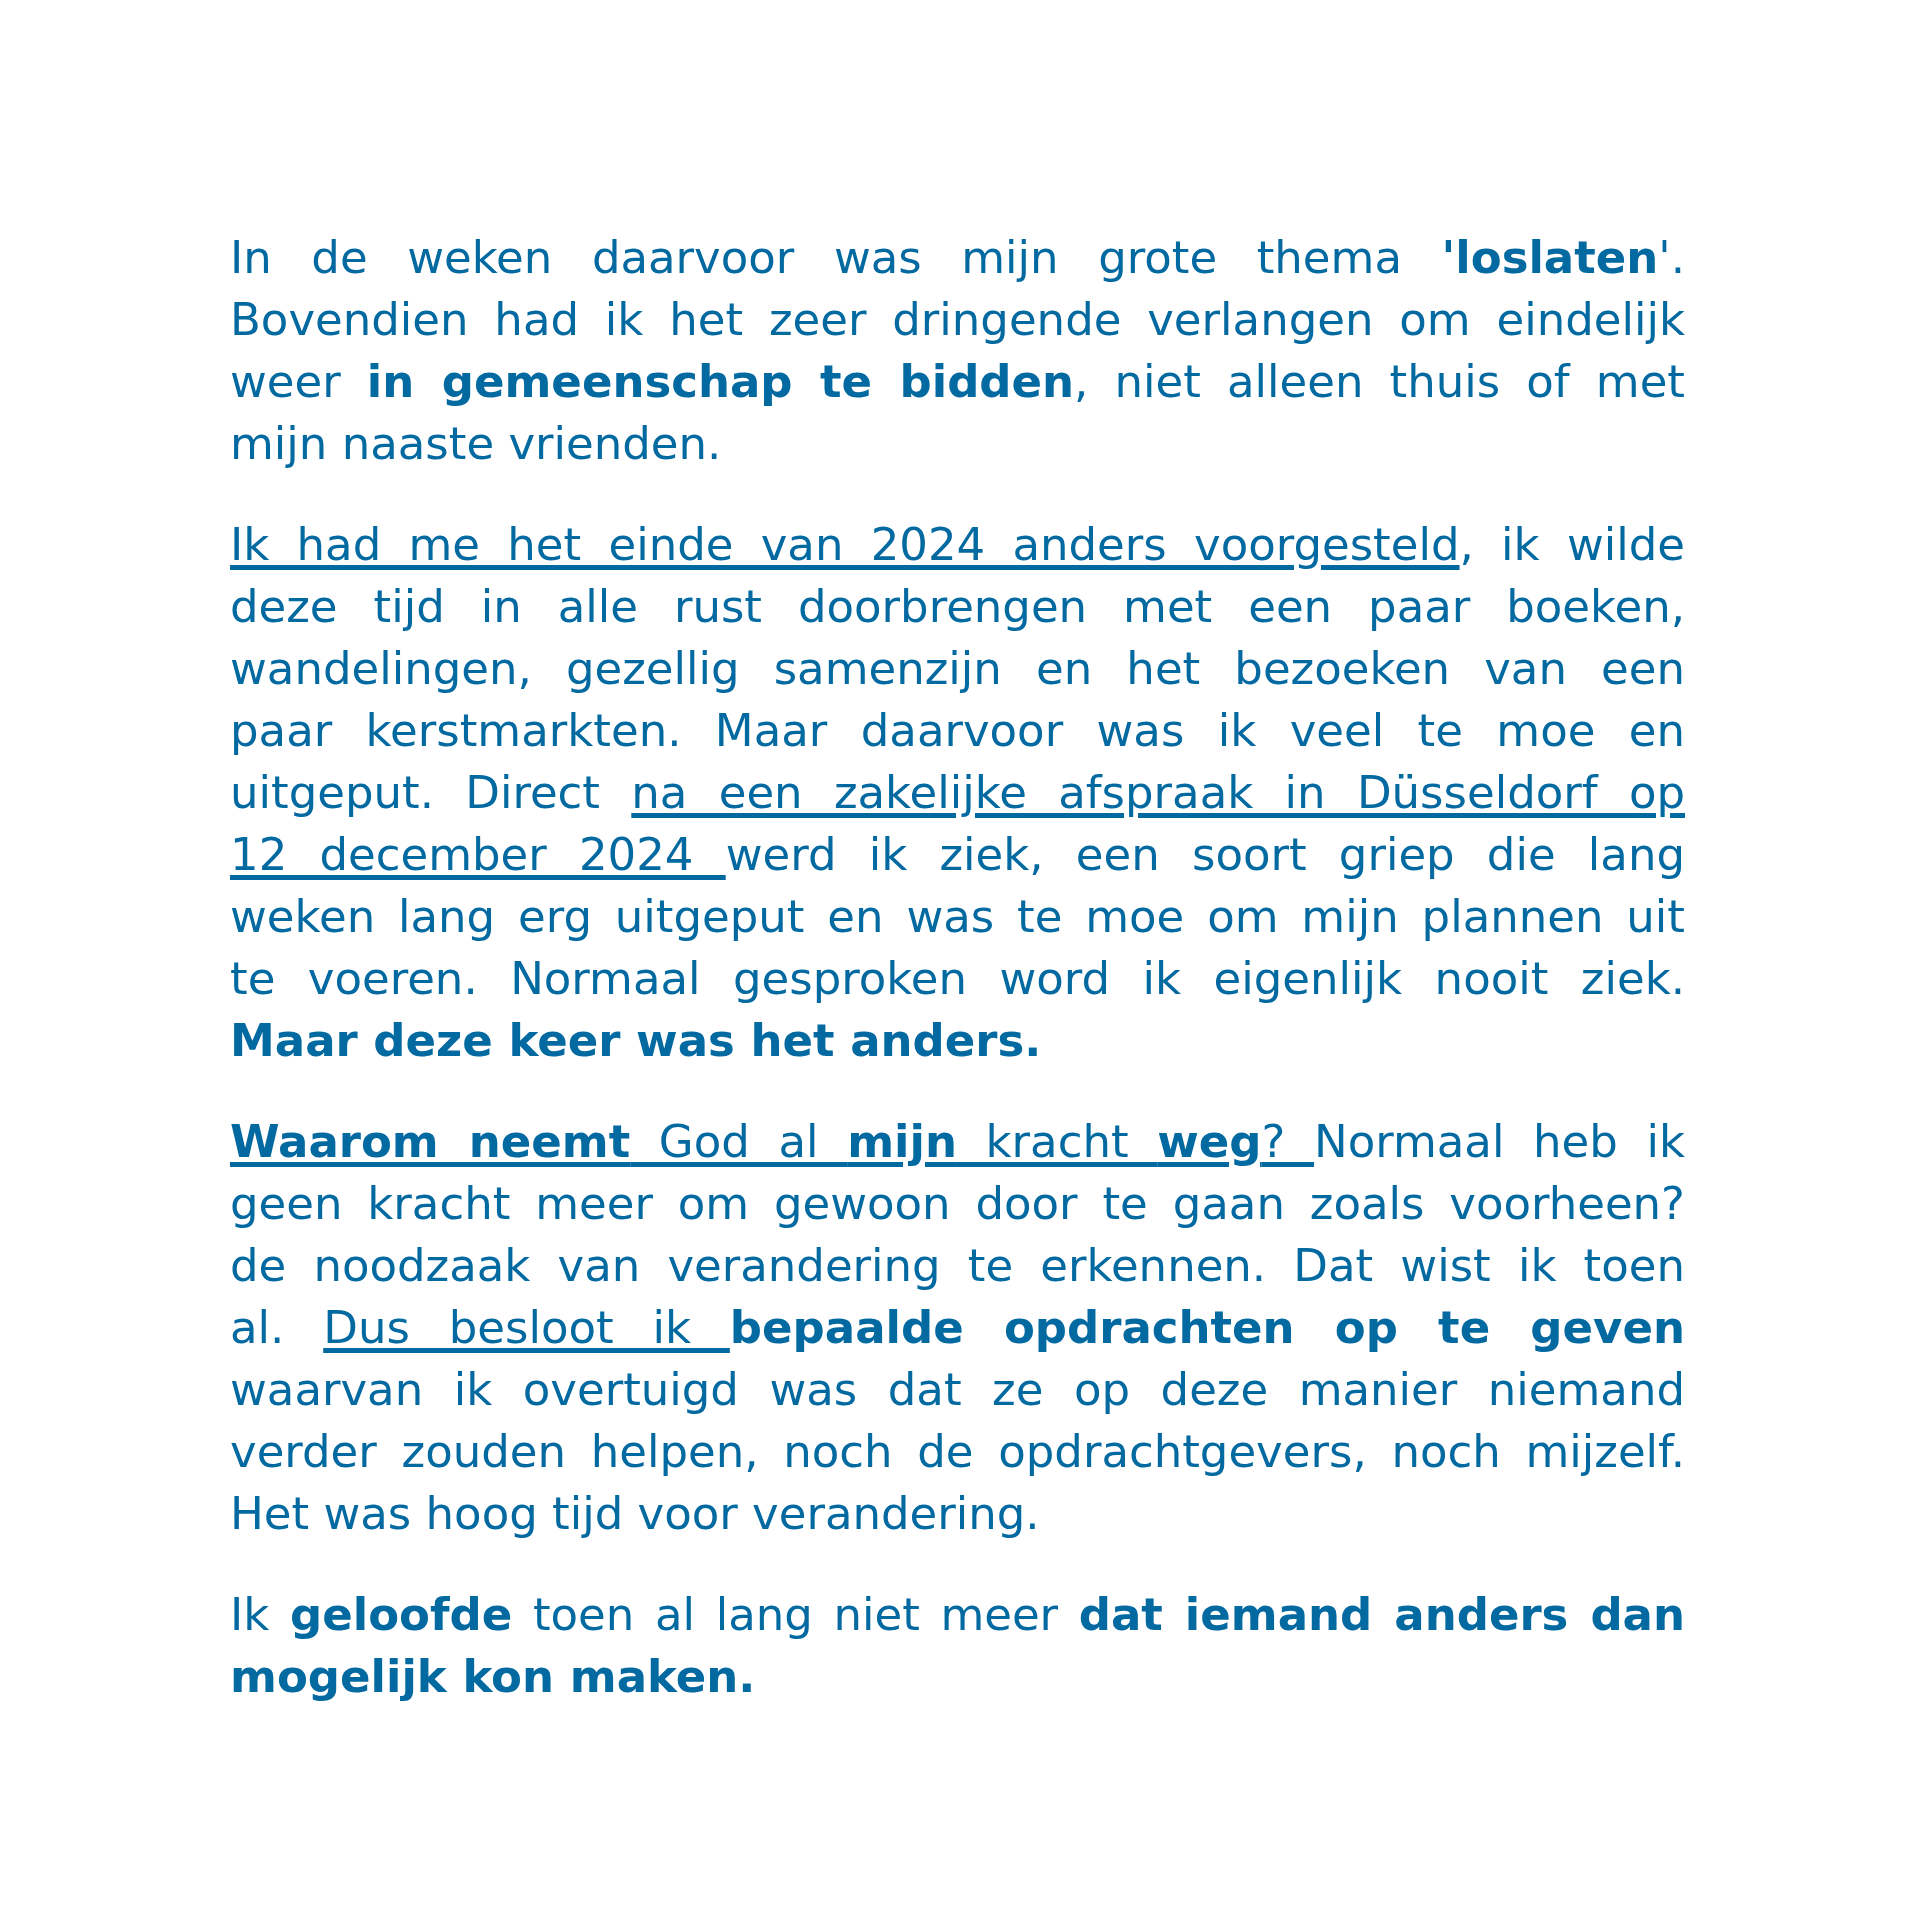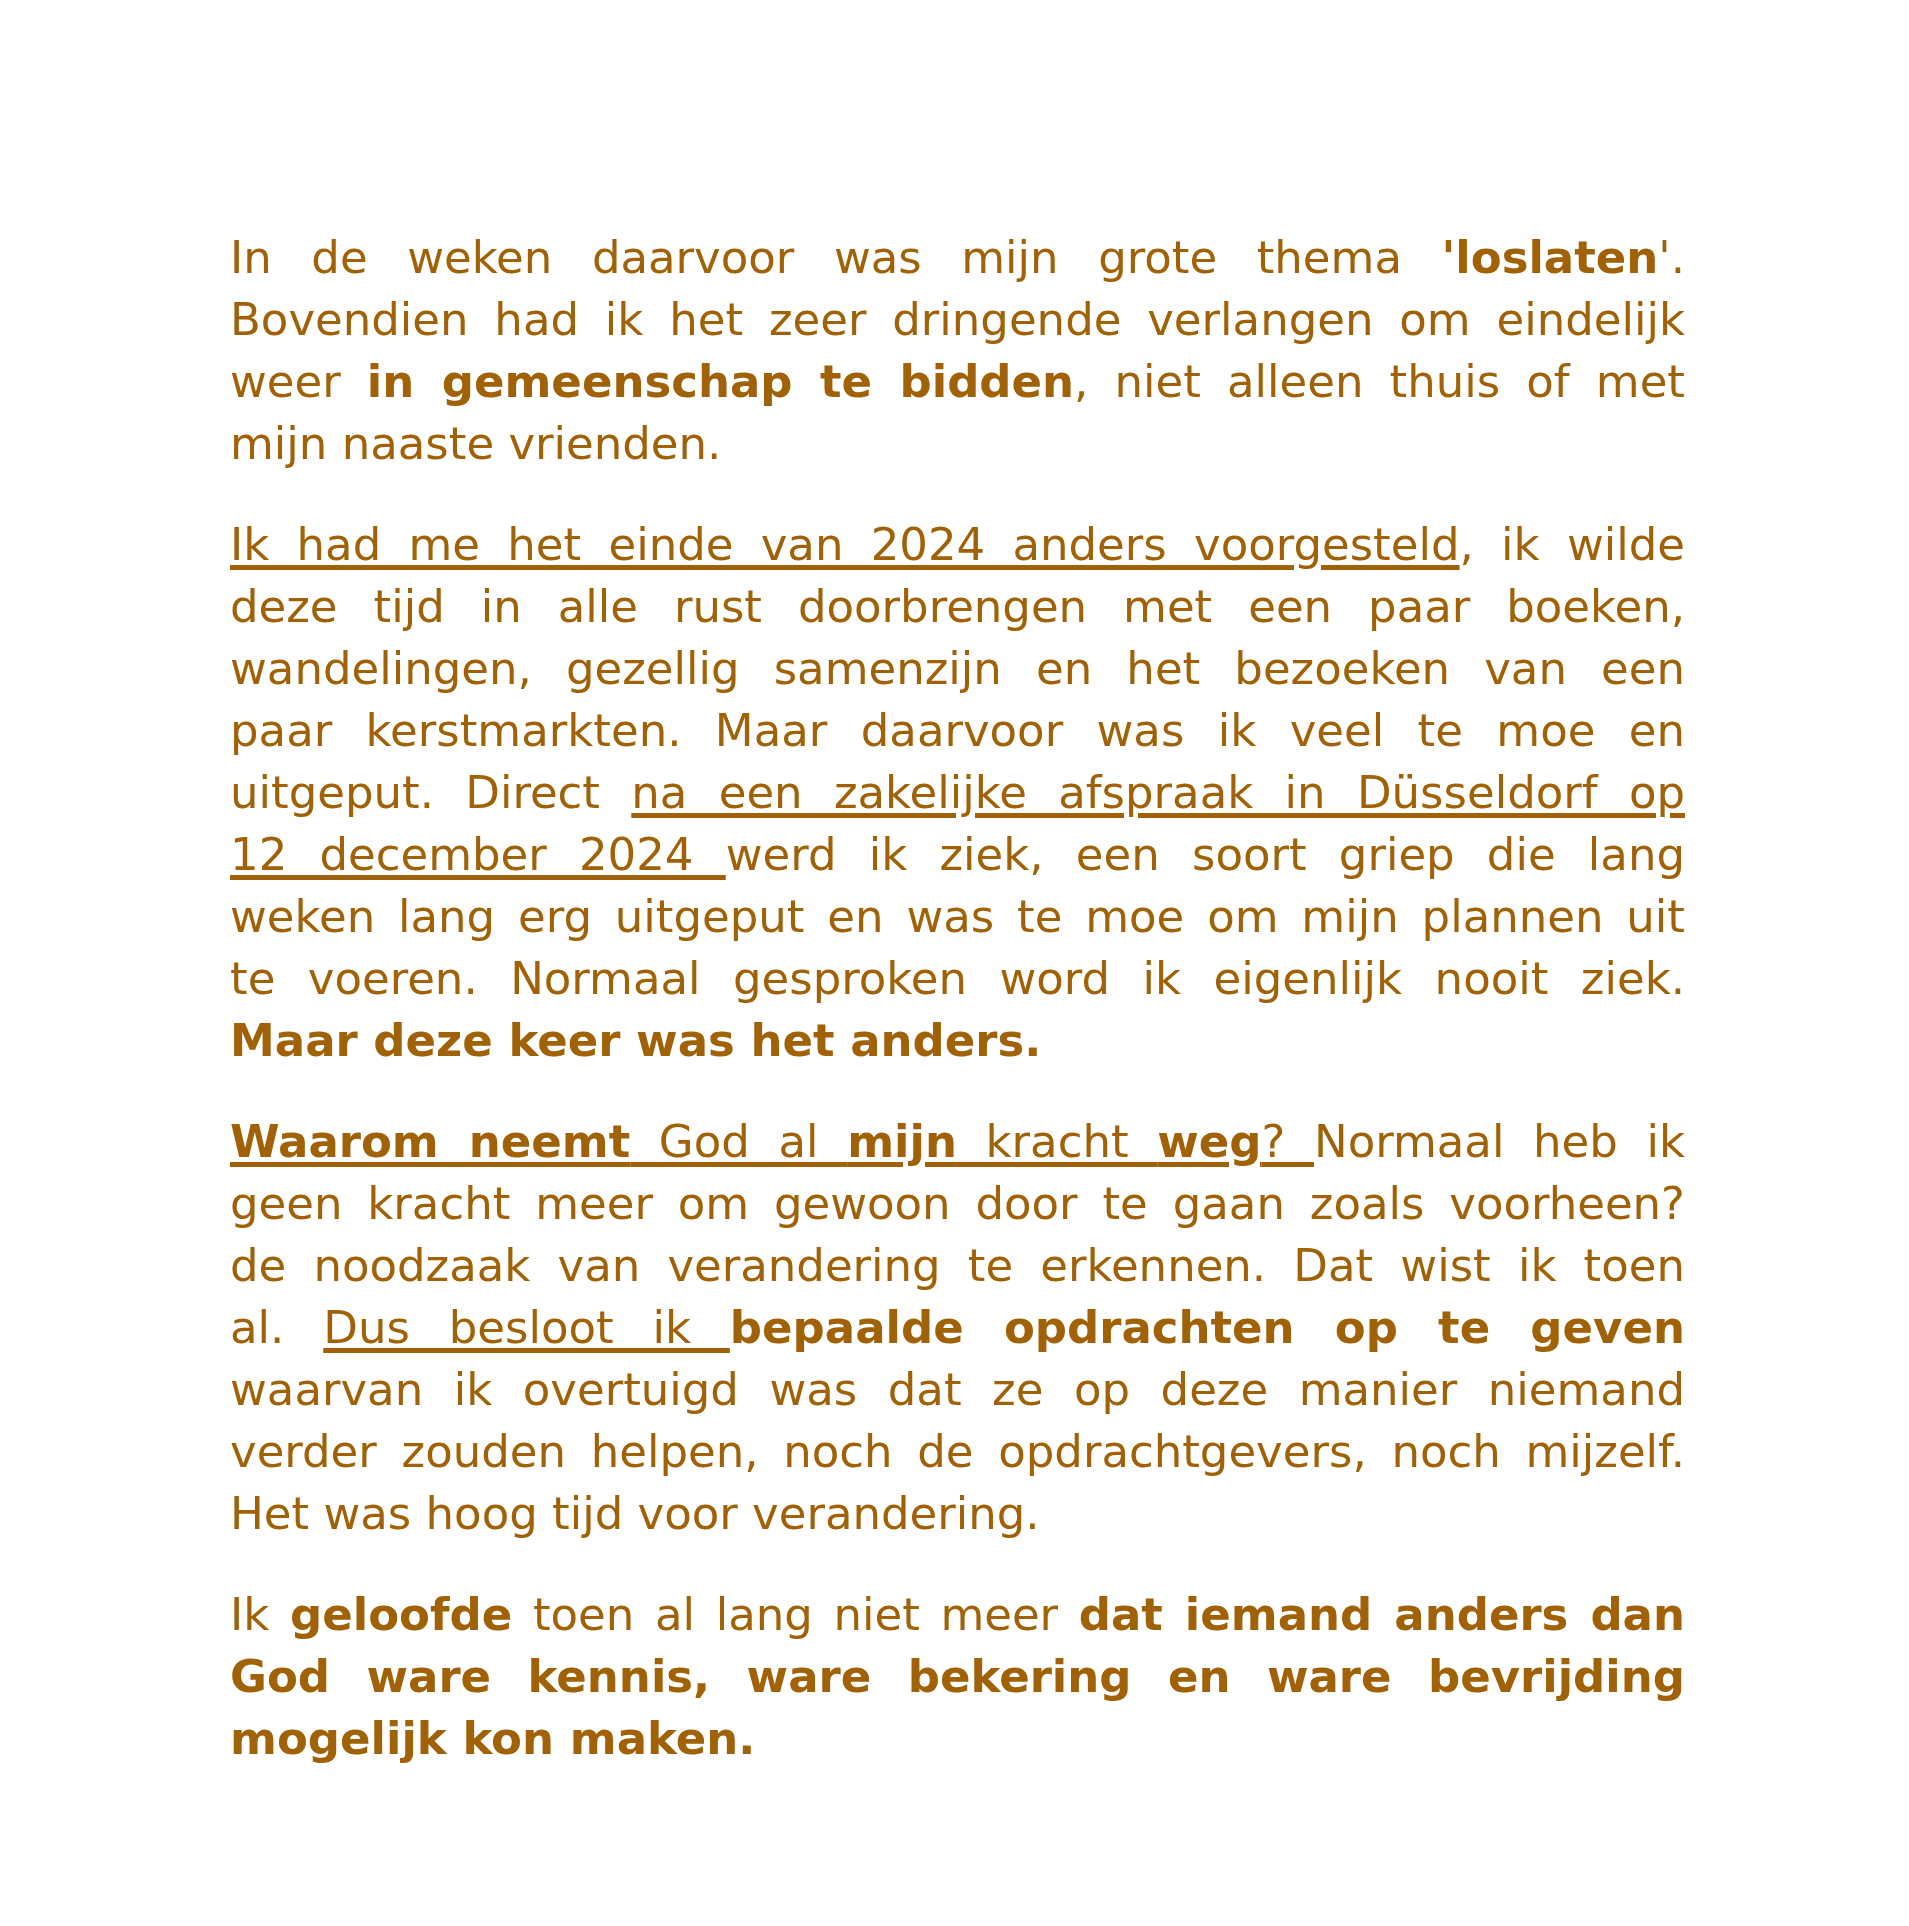--- a/index.html
+++ b/index.html
@@ -8,21 +8,21 @@
     height: 2703px;
     background: #ffffff;
     position: relative;
     overflow: hidden;
     font-family: "DejaVu Sans", "Liberation Sans", sans-serif;
   }
   .text-block {
     box-sizing: border-box;
     width: 1910px;
     padding: 227px 225px 0 230px;
-    color: #a16207;
+    color: #0369a1;
     font-size: 45px;
     line-height: 62px;
   }
   .para { margin: 0 0 39px 0; }
   .line {
     text-align: justify;
     text-align-last: justify;
     white-space: normal;
   }
   .line.line-last {
@@ -61,21 +61,20 @@
         <div class="line"><span class="b u">Waarom neemt</span><span class="u"> God al </span><span class="b u">mijn</span><span class="u"> kracht </span><span class="b u">weg</span><span class="u">? </span><span>Normaal heb ik</span></div>
         <div class="line"><span>geen kracht meer om gewoon door te gaan zoals voorheen?</span></div>
         <div class="line"><span>de noodzaak van verandering te erkennen. Dat wist ik toen</span></div>
         <div class="line"><span>al. </span><span class="u">Dus besloot ik </span><span class="b">bepaalde opdrachten op te geven</span></div>
         <div class="line"><span>waarvan ik overtuigd was dat ze op deze manier niemand</span></div>
         <div class="line"><span>verder zouden helpen, noch de opdrachtgevers, noch mijzelf.</span></div>
         <div class="line line-last"><span>Het was hoog tijd voor verandering.</span></div>
       </div>
       <div class="para">
         <div class="line"><span>Ik </span><span class="b">geloofde</span><span> toen al lang niet meer </span><span class="b">dat iemand anders dan</span></div>
-        <div class="line"><span class="b">God ware kennis, ware bekering en ware bevrijding</span></div>
         <div class="line line-last"><span class="b">mogelijk kon maken.</span></div>
       </div>
       <div class="para">
         <div class="line"></div>
       </div>
     </div>
 </div>
 
 
 </body></html>

